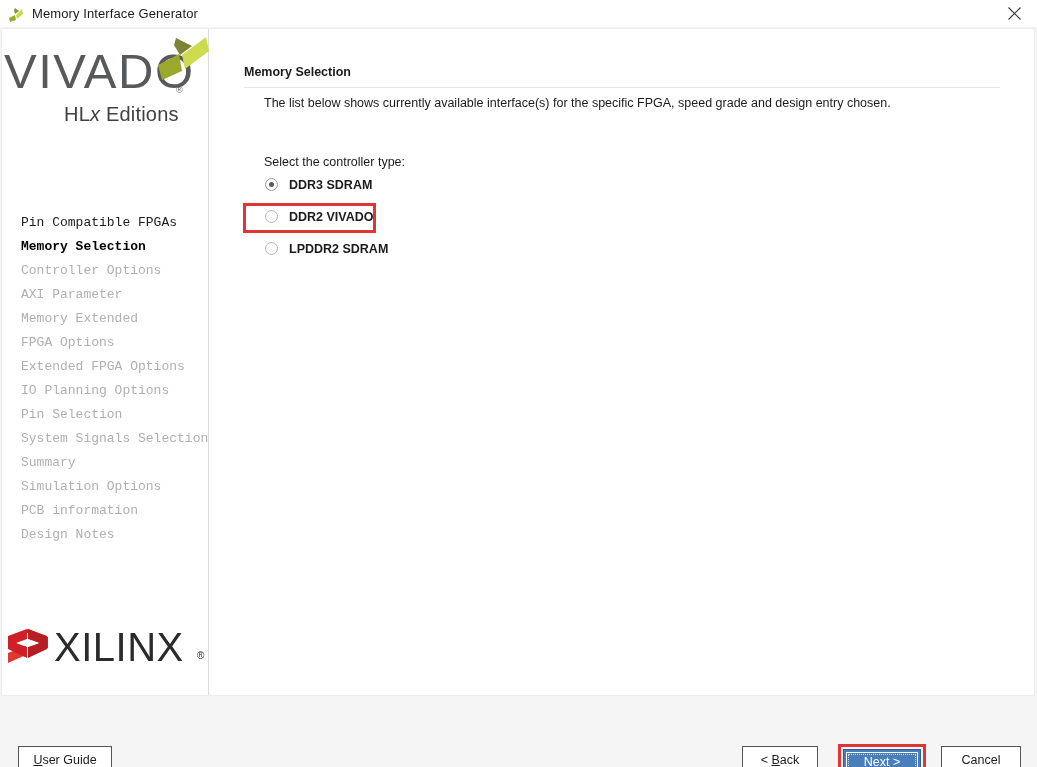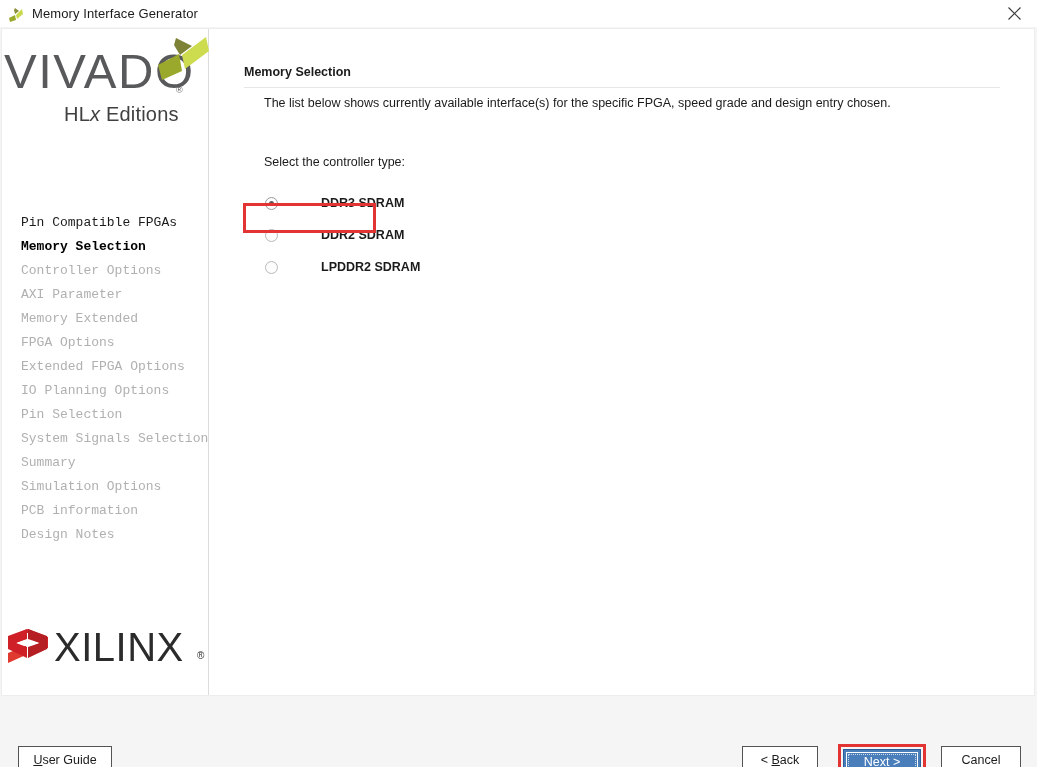--- a/index.html
+++ b/index.html
@@ -189,25 +189,24 @@
     color: #1b1b1b;
   }
 
   
   .radio-group {
     position: absolute;
     left: 54px; top: 149px;
   }
   .radio-row {
     display: flex;
-    align-items: flex-end;
+    align-items: flex-start;
     height: 32px;
     cursor: pointer;
     padding-left: 1px;
-    gap: 32px;
   }
   .radio-circle {
     width: 13px; height: 13px;
     border-radius: 50%;
     border: 1px solid #b8b8b8;
     background: #fdfdfd;
     box-sizing: border-box;
     flex: 0 0 auto;
     position: relative;
     margin-right: 11px;
@@ -379,21 +378,21 @@
 
       <div class="select-label">Select the controller type:</div>
 
       <div class="radio-group">
         <div class="radio-row selected">
           <span class="radio-circle"></span>
           <span class="radio-label">DDR3 SDRAM</span>
         </div>
         <div class="radio-row">
           <span class="radio-circle"></span>
-          <span class="radio-label">DDR2 SDRAM</span>
+          <span class="radio-label">DDR2 VIVADO</span>
         </div>
         <div class="radio-row">
           <span class="radio-circle"></span>
           <span class="radio-label">LPDDR2 SDRAM</span>
         </div>
       </div>
 
     </div>
   </div>
 

